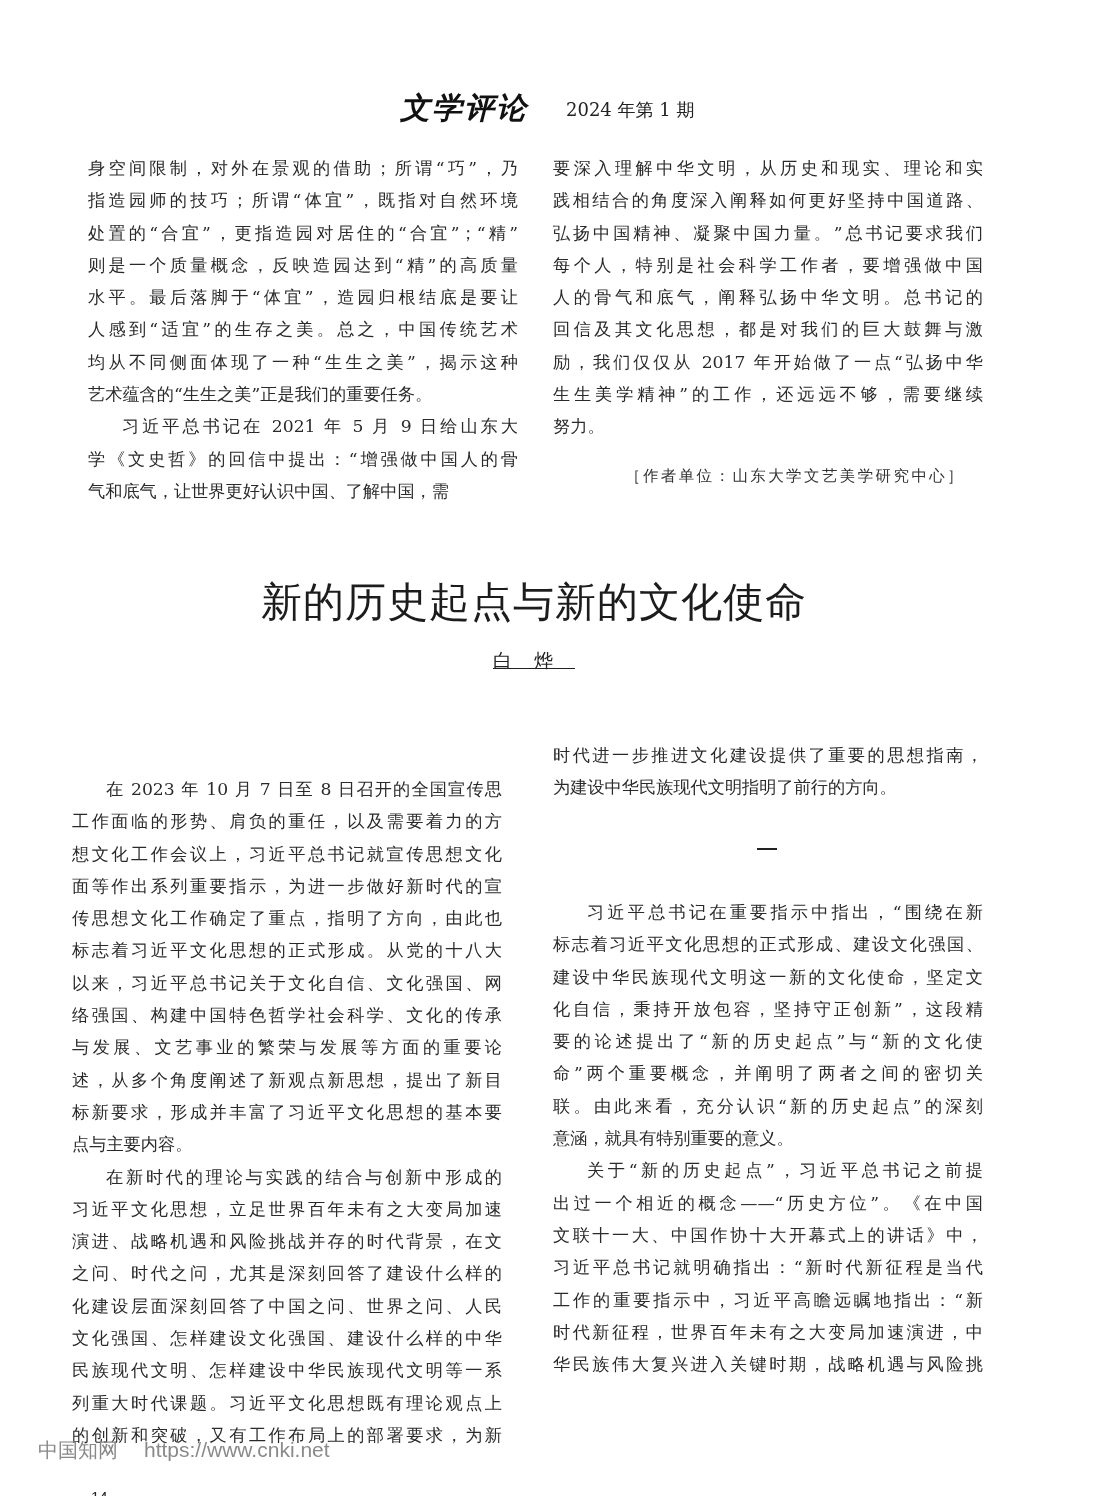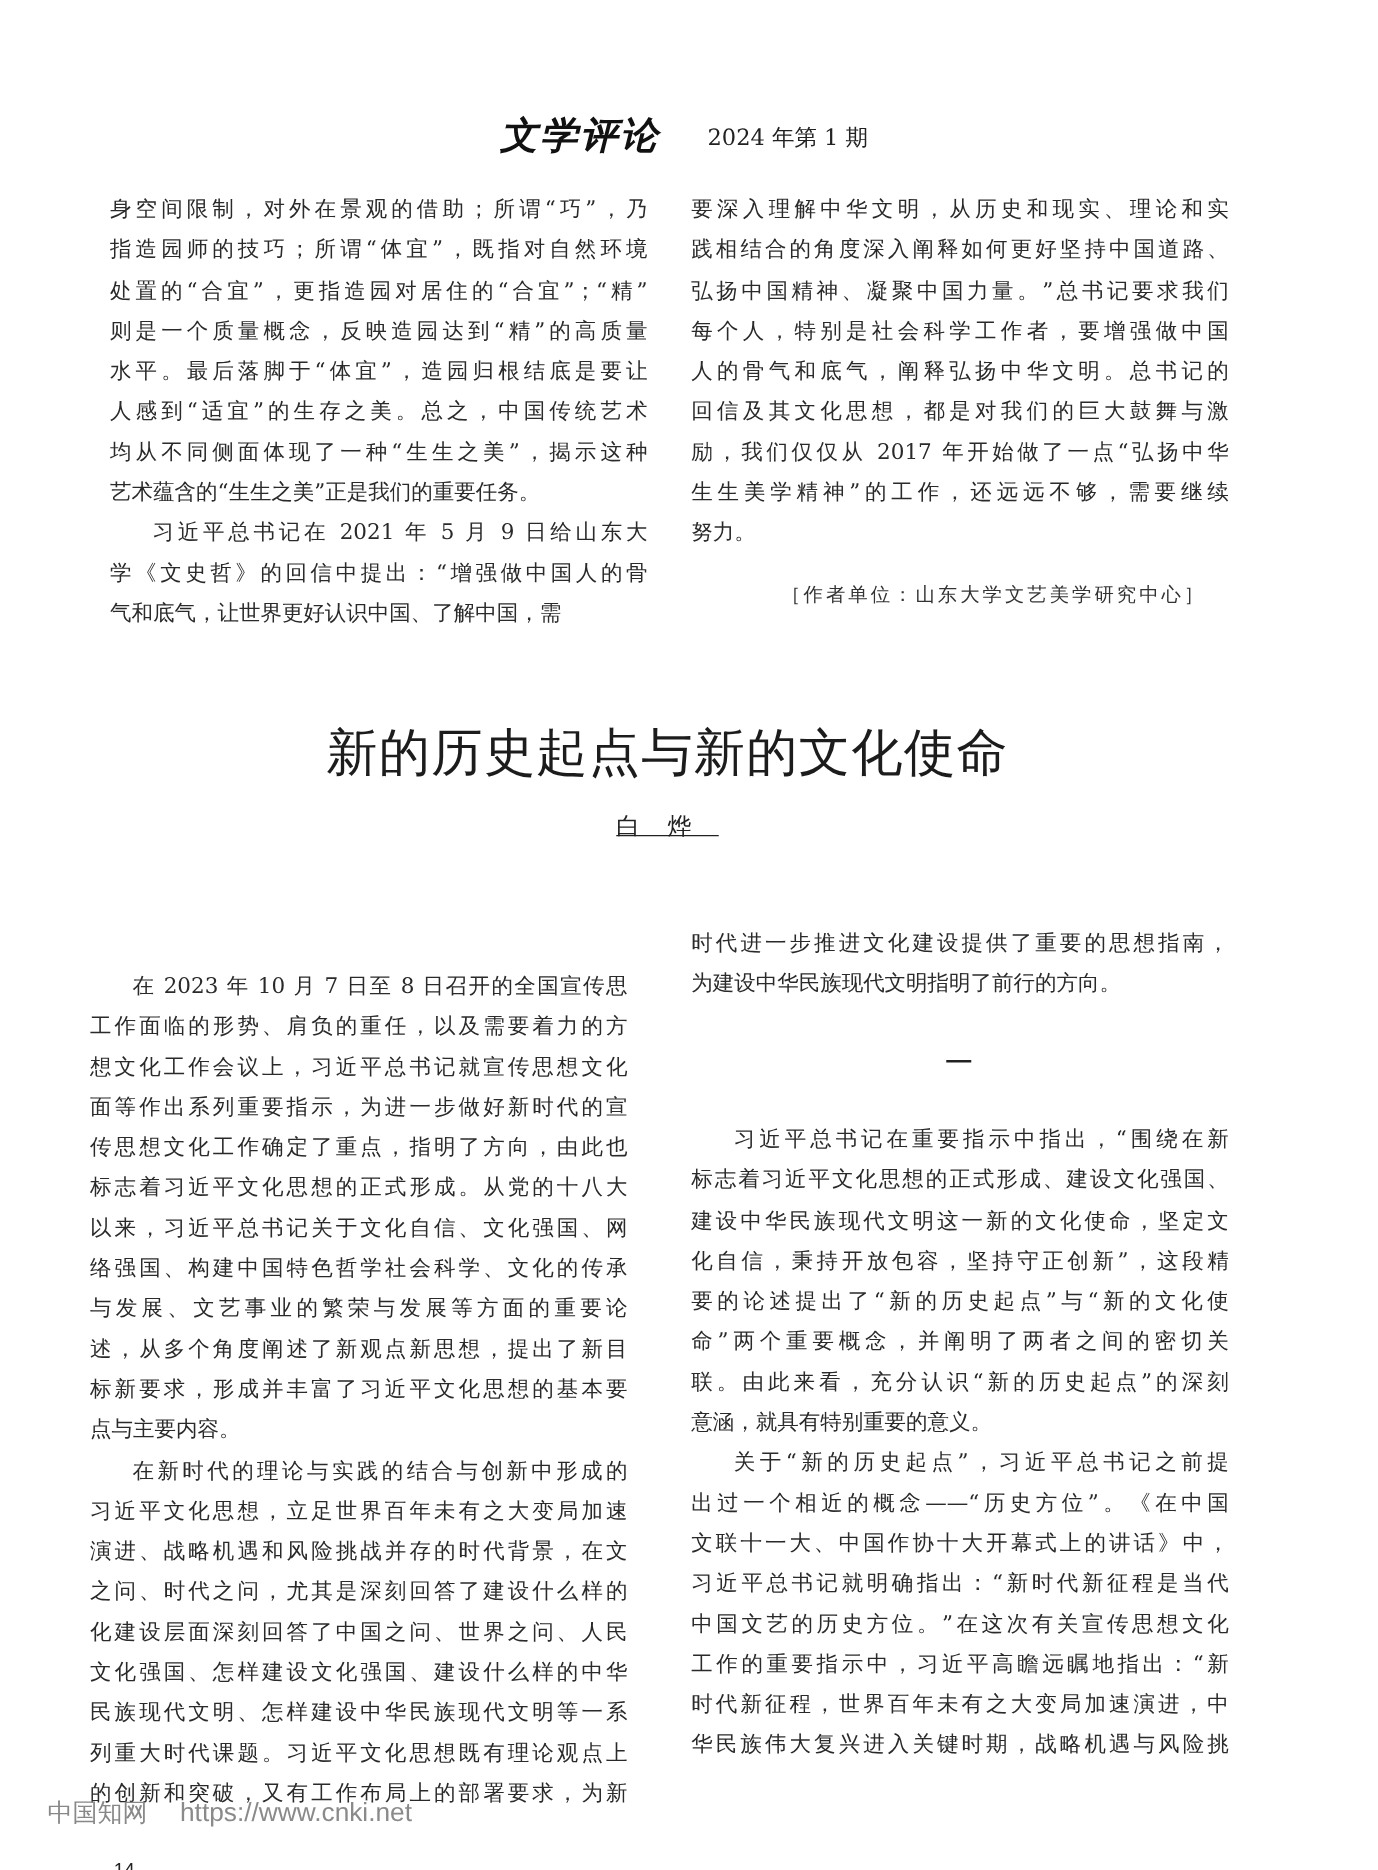--- a/index.html
+++ b/index.html
@@ -101,21 +101,20 @@
     <span class="line">建设中华民族现代文明这一新的文化使命，坚定文</span>
     <span class="line">化自信，秉持开放包容，坚持守正创新”，这段精</span>
     <span class="line">要的论述提出了“新的历史起点”与“新的文化使</span>
     <span class="line">命”两个重要概念，并阐明了两者之间的密切关</span>
     <span class="line">联。由此来看，充分认识“新的历史起点”的深刻</span>
     <span class="line last">意涵，就具有特别重要的意义。</span>
     <span class="line indent">关于“新的历史起点”，习近平总书记之前提</span>
     <span class="line">出过一个相近的概念——“历史方位”。《在中国</span>
     <span class="line">文联十一大、中国作协十大开幕式上的讲话》中，</span>
     <span class="line">习近平总书记就明确指出：“新时代新征程是当代</span>
-    <span class="line">中国文艺的历史方位。”在这次有关宣传思想文化</span>
     <span class="line">工作的重要指示中，习近平高瞻远瞩地指出：“新</span>
     <span class="line">时代新征程，世界百年未有之大变局加速演进，中</span>
     <span class="line">华民族伟大复兴进入关键时期，战略机遇与风险挑</span>
   </div>
 
 <div class="page-num">14</div>
 <div class="watermark">
   <span>中国知网</span><span class="url">https://www.cnki.net</span>
 </div>
 

